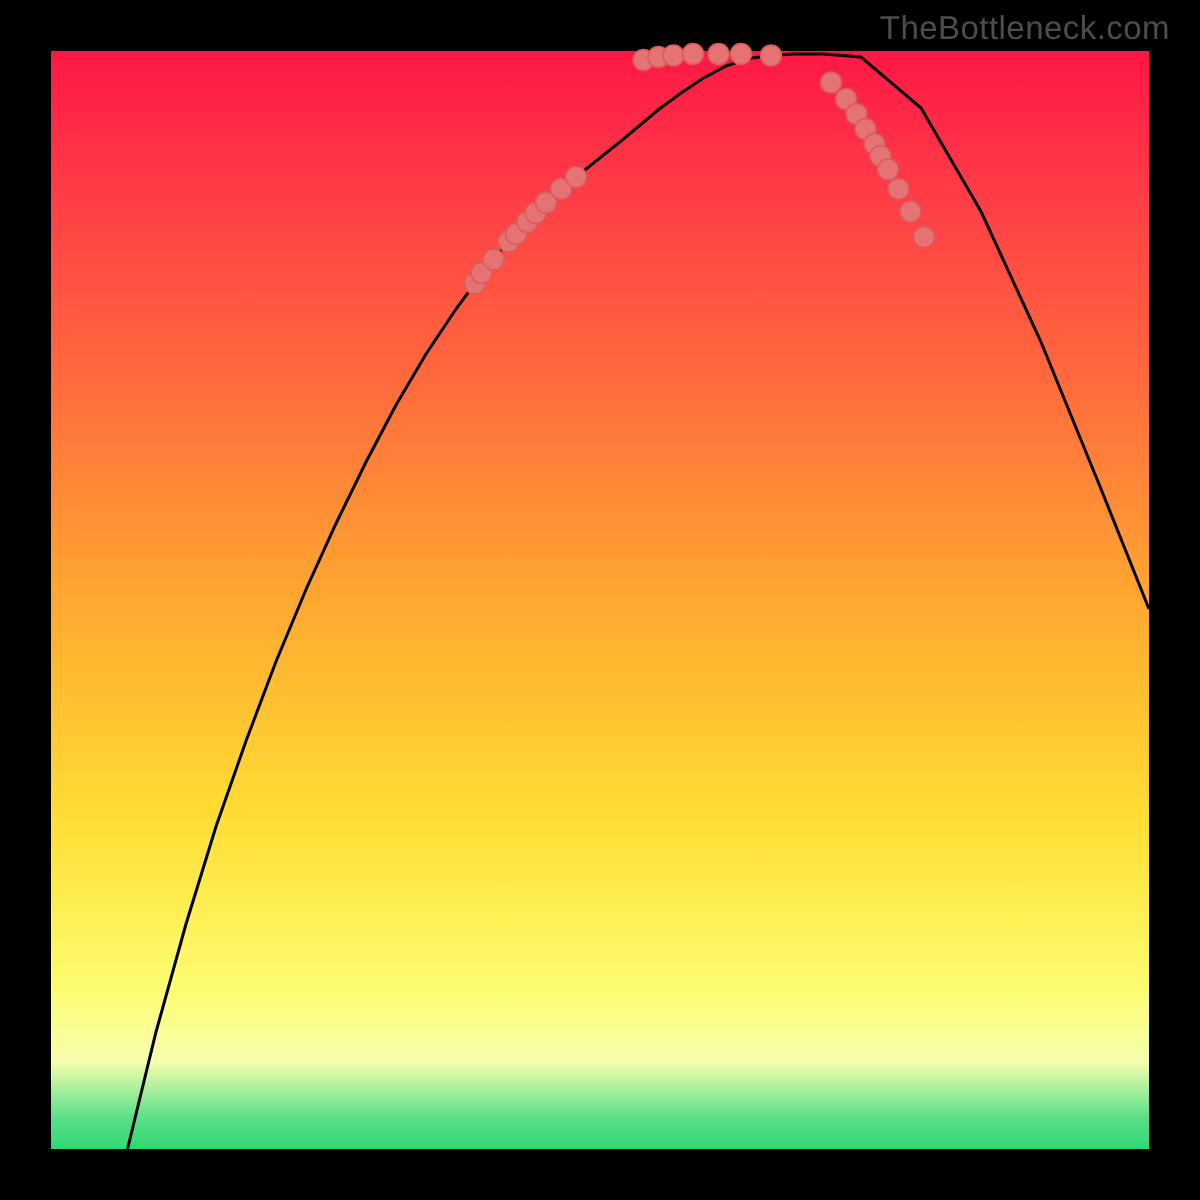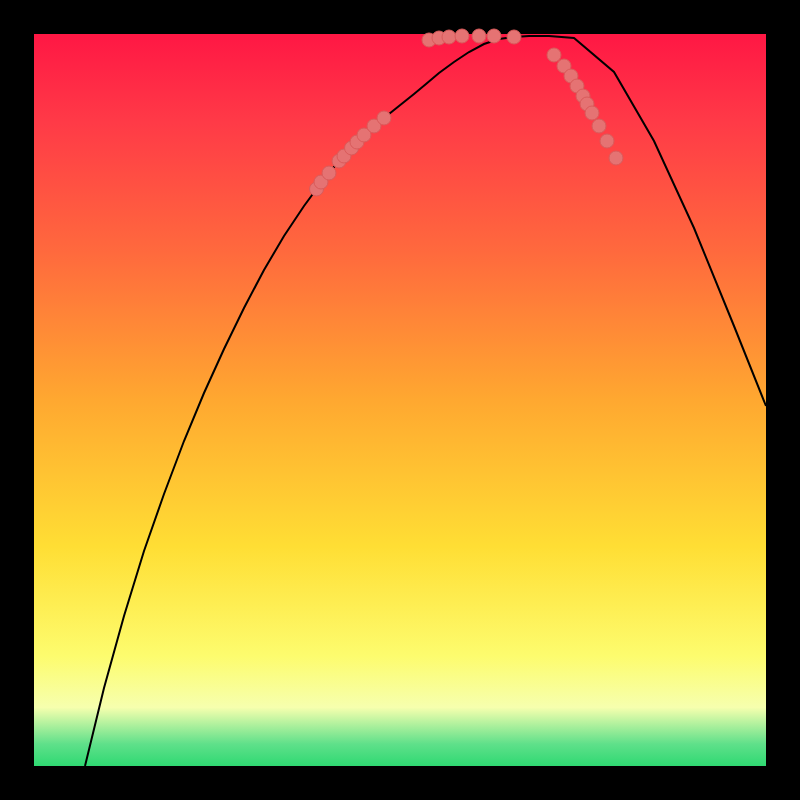--- a/index.html
+++ b/index.html
@@ -54,20 +54,21 @@
     left: 0;
     width: 732px;
     height: 732px;
     overflow: visible;
   }
 </style>
 </head>
 <body>
 
 <div class="frame">
+  <div class="watermark">TheBottleneck.com</div>
   <div class="plot">
     <svg class="curve" viewBox="0 0 732 732">
       <path id="curve-path" fill="none" stroke="#000" stroke-width="2" d="M51.0 732.0 L70.0 654.0 L90.0 582.0 L110.0 517.0 L130.0 460.0 L150.0 407.0 L170.0 359.0 L190.0 315.0 L210.0 274.0 L230.0 236.0 L250.0 202.0 L270.0 172.0 L282.5 155.0 L295.0 139.0 L305.0 127.0 L317.5 114.0 L330.0 101.0 L340.0 92.0 L350.0 84.0 L360.0 76.0 L370.0 68.0 L380.0 60.0 L392.0 50.0 L405.0 39.0 L420.0 28.0 L435.0 18.0 L450.0 10.0 L465.0 5.0 L480.0 3.0 L495.0 2.0 L515.0 2.0 L540.0 4.0 L580.0 38.0 L620.0 107.0 L660.0 194.0 L700.0 292.0 L732.0 372.0"></path>
       <g id="markers">
           <circle cx="282.5" cy="155" r="7" fill="#e57373" stroke="#d95b5b" stroke-width="1"></circle>
           <circle cx="287" cy="148" r="7" fill="#e57373" stroke="#d95b5b" stroke-width="1"></circle>
           <circle cx="295" cy="139" r="7" fill="#e57373" stroke="#d95b5b" stroke-width="1"></circle>
           <circle cx="305" cy="127" r="7" fill="#e57373" stroke="#d95b5b" stroke-width="1"></circle>
           <circle cx="310" cy="122" r="7" fill="#e57373" stroke="#d95b5b" stroke-width="1"></circle>
           <circle cx="317.5" cy="114" r="7" fill="#e57373" stroke="#d95b5b" stroke-width="1"></circle>

